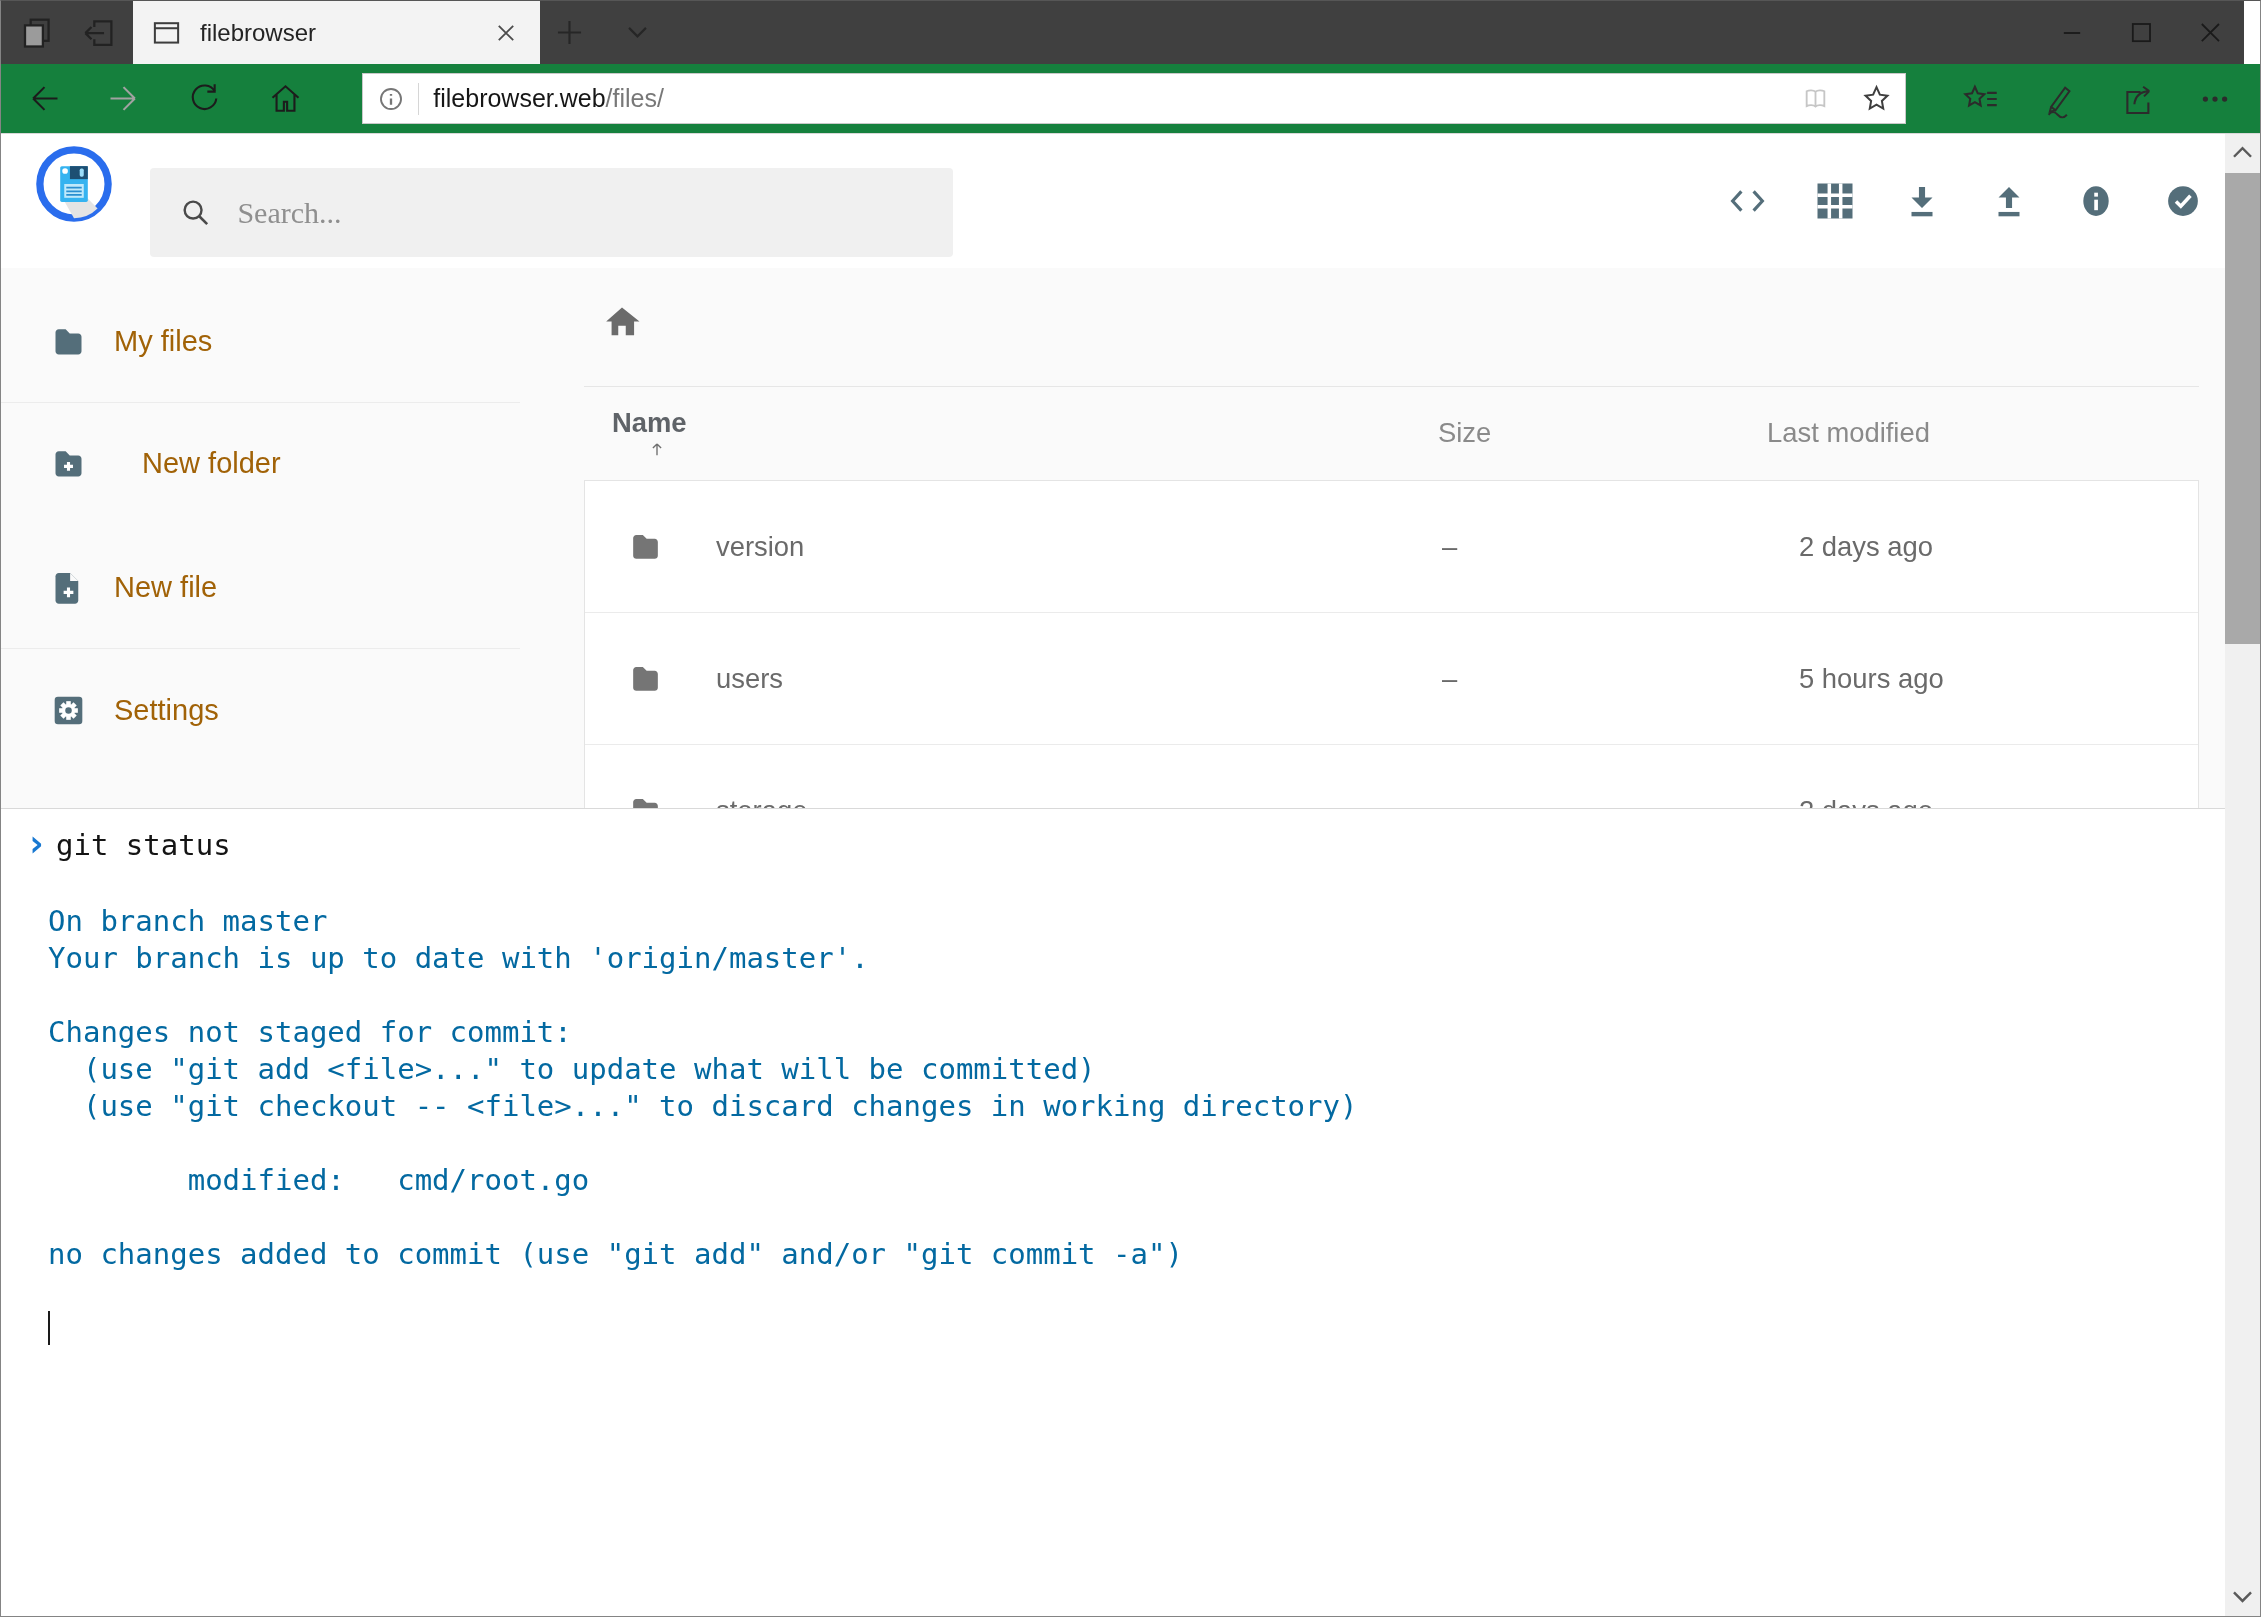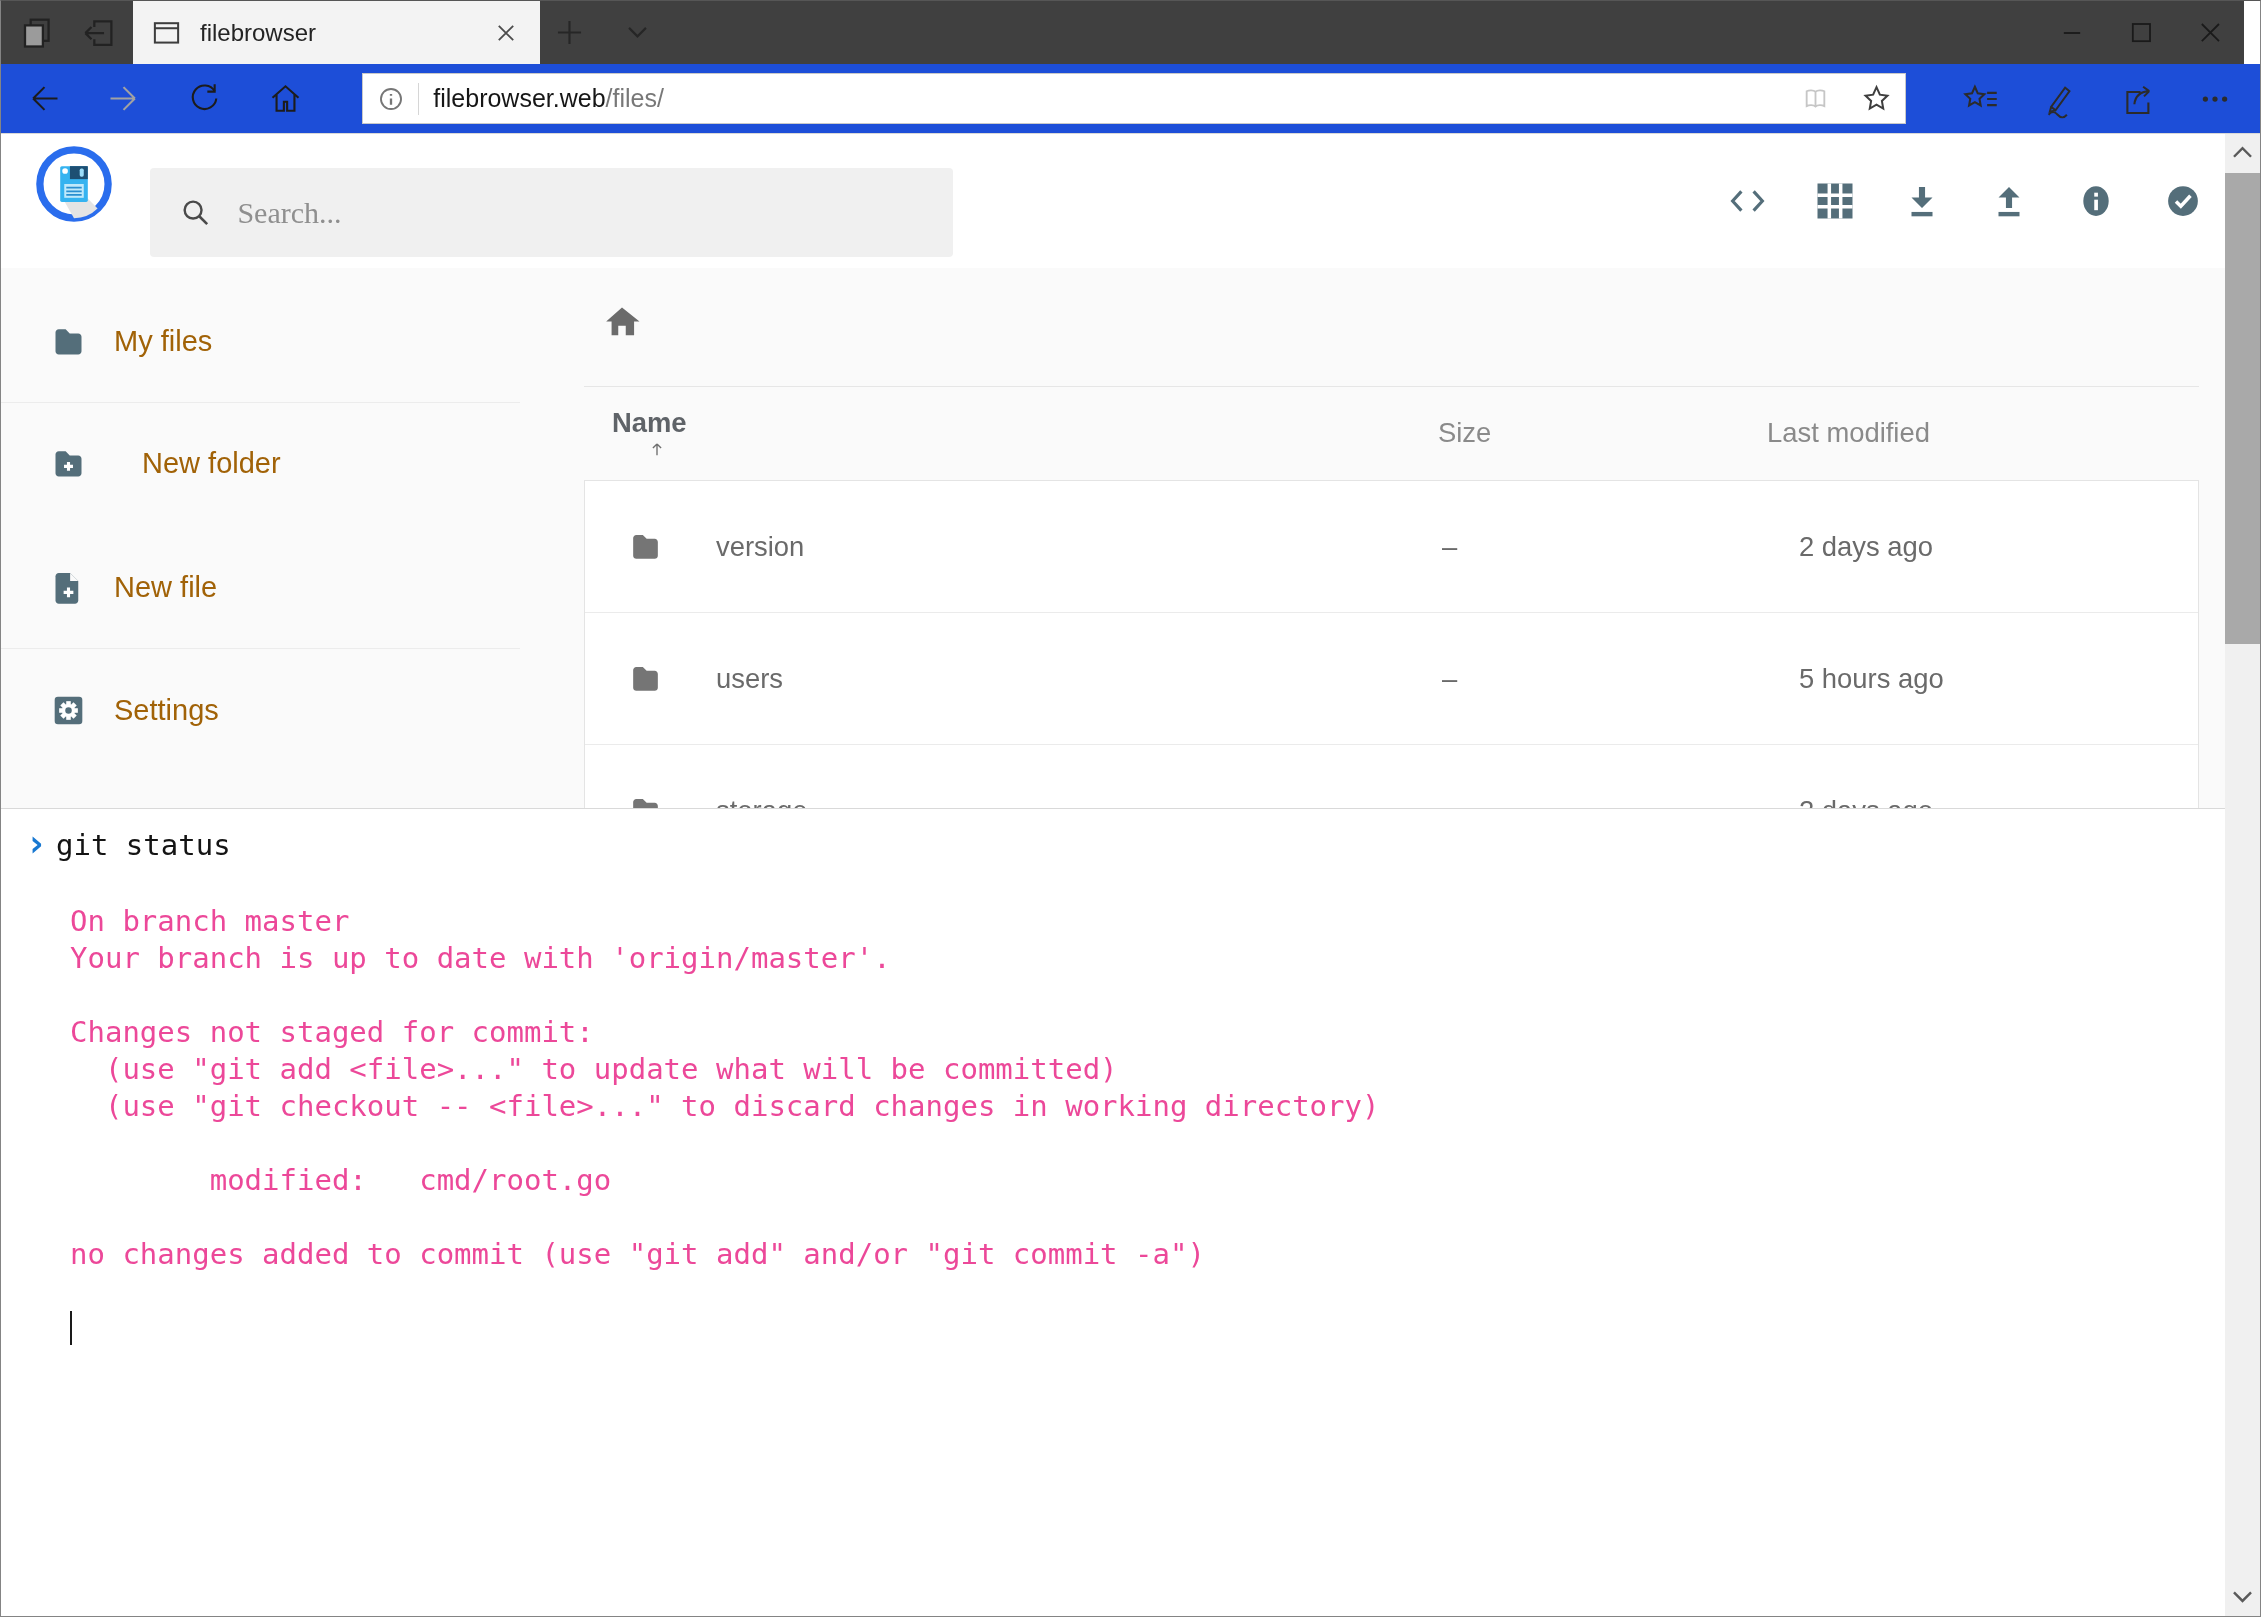--- a/index.html
+++ b/index.html
@@ -17,21 +17,21 @@
   .tb-icon-a { position:absolute; left:16px; top:13px; width:42px; height:39px; }
   .tb-icon-b { position:absolute; left:78px; top:13px; width:42px; height:39px; }
   .tab { position:absolute; left:132px; top:0; width:407px; height:63px; background:#f3f3f3; display:flex; align-items:center; padding:0 18px; }
   .tab-title { margin-left:18px; font-size:24px; color:#242424; flex:1; white-space:nowrap; overflow:hidden; }
   .newtab-btn { position:absolute; left:547px; top:12px; width:42px; height:39px; }
   .tabpreview-btn { position:absolute; left:615px; top:12px; width:42px; height:39px; }
   .win-controls { position:absolute; right:0; top:0; height:63px; display:flex; }
   .win-btn { width:69px; height:63px; display:flex; align-items:center; justify-content:center; }
 
   
-  .navbar { position:absolute; top:63px; left:0; right:0; height:70px; background:#1d4ed8; border-bottom:0.8px solid #d8d8d8; }
+  .navbar { position:absolute; top:63px; left:0; right:0; height:70px; background:#15803d; border-bottom:0.8px solid #d8d8d8; }
   .nav-btn { position:absolute; top:15.3px; width:39px; height:39px; }
   .nb-back { left:24px; } .nb-fwd { left:103px; } .nb-refresh { left:184px; } .nb-home { left:265px; }
   .addressbar { position:absolute; left:361px; top:9px; width:1544px; height:51px; background:#fff; border:0.8px solid #c9c9c9; display:flex; align-items:center; }
   .ab-info { margin-left:11.3px; width:34px; height:34px; flex:0 0 auto; }
   .ab-sep { width:0.8px; height:32px; background:#d6d6d6; margin-left:9.7px; flex:0 0 auto; }
   .ab-url { margin-left:14.5px; font-size:25px; white-space:nowrap; }
   .ab-host { color:#161616; } .ab-path { color:#787878; }
   .ab-spacer { flex:1; }
   .ab-reading { width:37px; height:37px; margin-right:24px; flex:0 0 auto; }
   .ab-star { width:37px; height:37px; margin-right:9.7px; flex:0 0 auto; }
@@ -72,21 +72,21 @@
   .frow .folder { position:absolute; left:42px; top:47px; width:37px; height:37px; }
   .frow .fname { position:absolute; left:131px; top:0; height:132px; display:flex; align-items:center; font-size:27.4px; color:#6a6a6a; }
   .frow .fsize { position:absolute; left:857px; top:0; height:132px; display:flex; align-items:center; font-size:27.4px; color:#6a6a6a; }
   .frow .fmod  { position:absolute; left:1214px; top:0; height:132px; display:flex; align-items:center; font-size:27.4px; color:#6a6a6a; }
 
   
   .terminal { position:absolute; left:0; top:674px; width:100%; height:815px; background:#fff; border-top:0.8px solid #d9d9d9; z-index:5; }
   .prompt-line { position:absolute; left:0; top:16px; height:40px; }
   .prompt-chevron { position:absolute; left:24px; top:-3.2px; font-size:37px; font-weight:bold; color:#1878d1; font-family:"DejaVu Sans Mono",monospace; }
   .prompt-cmd { position:absolute; left:55px; top:0; font-size:29px; line-height:40px; color:#141414; font-family:"DejaVu Sans Mono",monospace; white-space:pre;text-align:center; }
-  .term-pre { position:absolute; left:69px; top:57px; margin:0; font-family:"DejaVu Sans Mono",monospace; font-size:29px; line-height:37px; color:#ec4899; }
+  .term-pre { position:absolute; left:47px; top:57px; margin:0; font-family:"DejaVu Sans Mono",monospace; font-size:29px; line-height:37px; color:#0369a1; }
   .term-cursor { display:inline-block; width:2.4px; height:34px; background:#1a1a1a; vertical-align:-6.5px; }
 
   
   .scrollbar { position:absolute; top:0; right:0; width:35px; height:100%; background:#f0f0f0; z-index:10; }
   .sb-up { position:absolute; top:0; left:0; width:35px; height:39px; }
   .sb-down { position:absolute; bottom:0; left:0; width:35px; height:39px; }
   .sb-thumb { position:absolute; top:39px; left:0; width:35px; height:471px; background:#a9a9a9; }
 </style>
 </head>
 <body>

